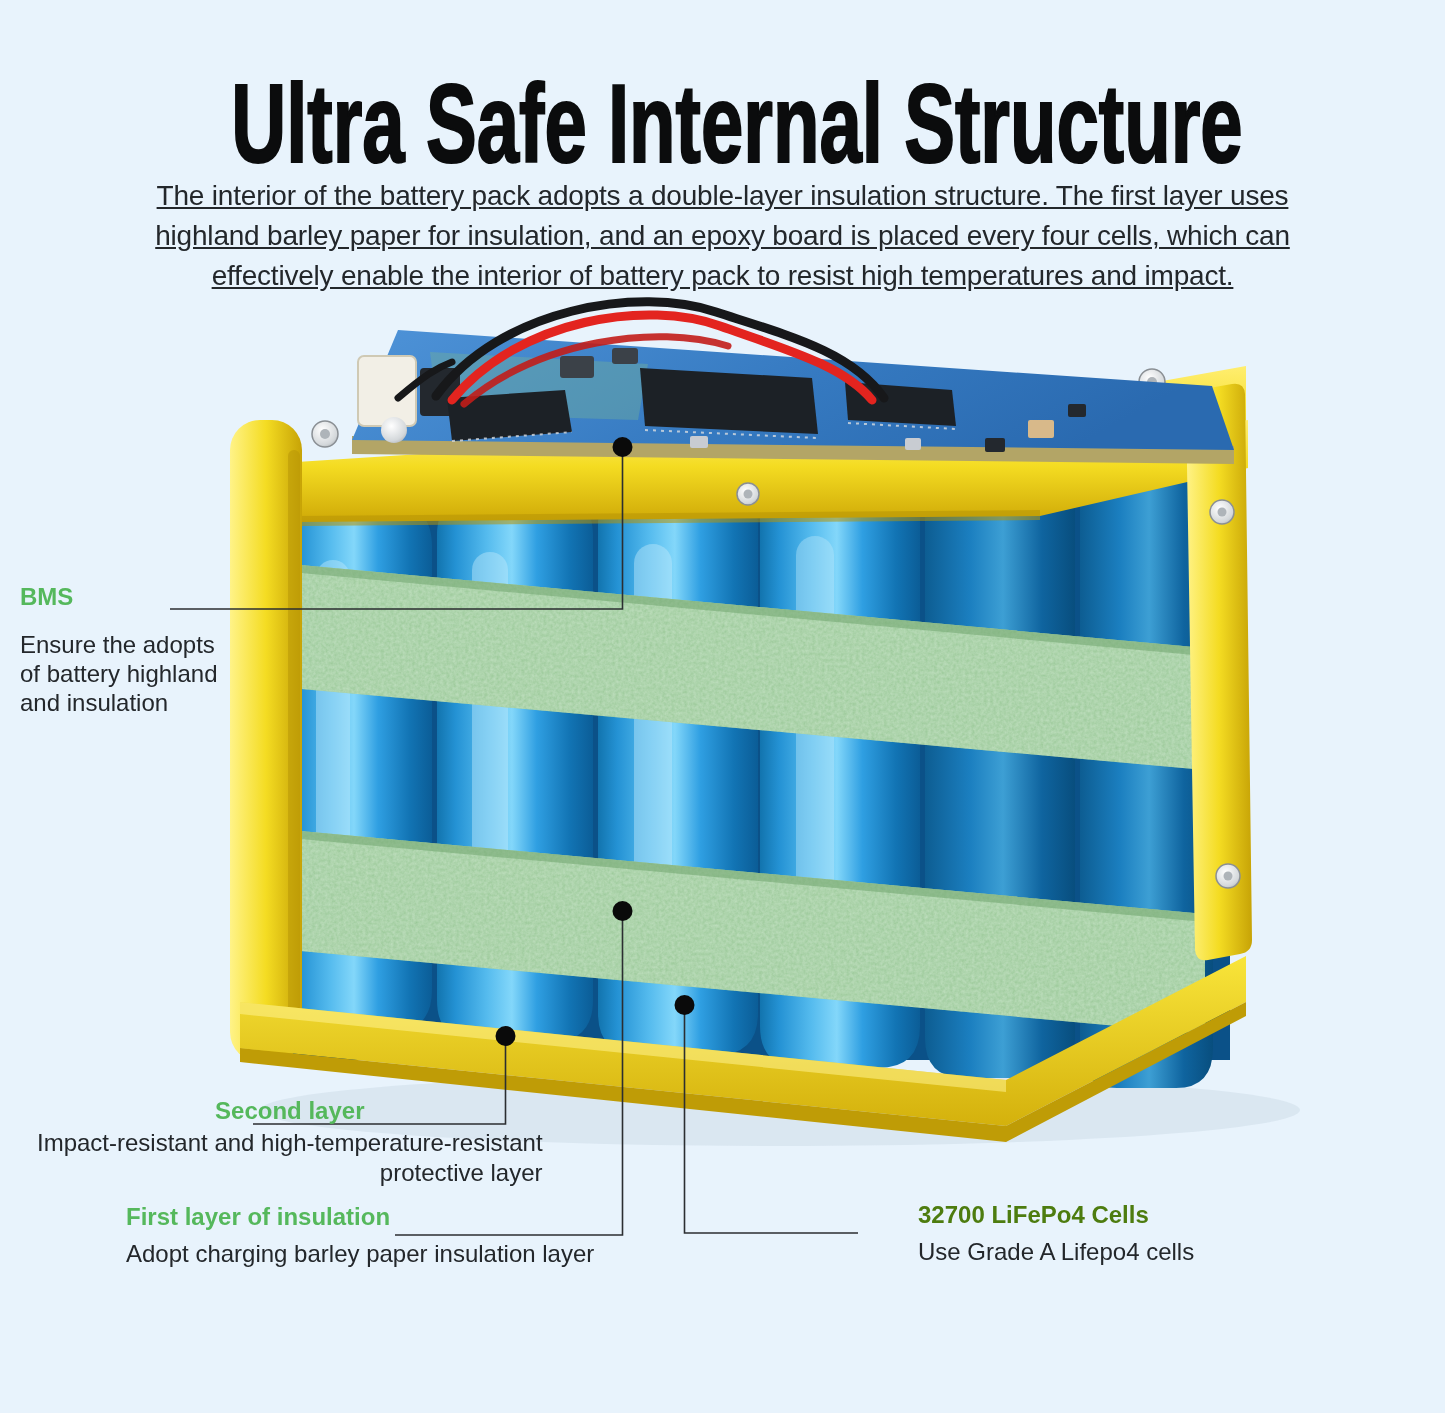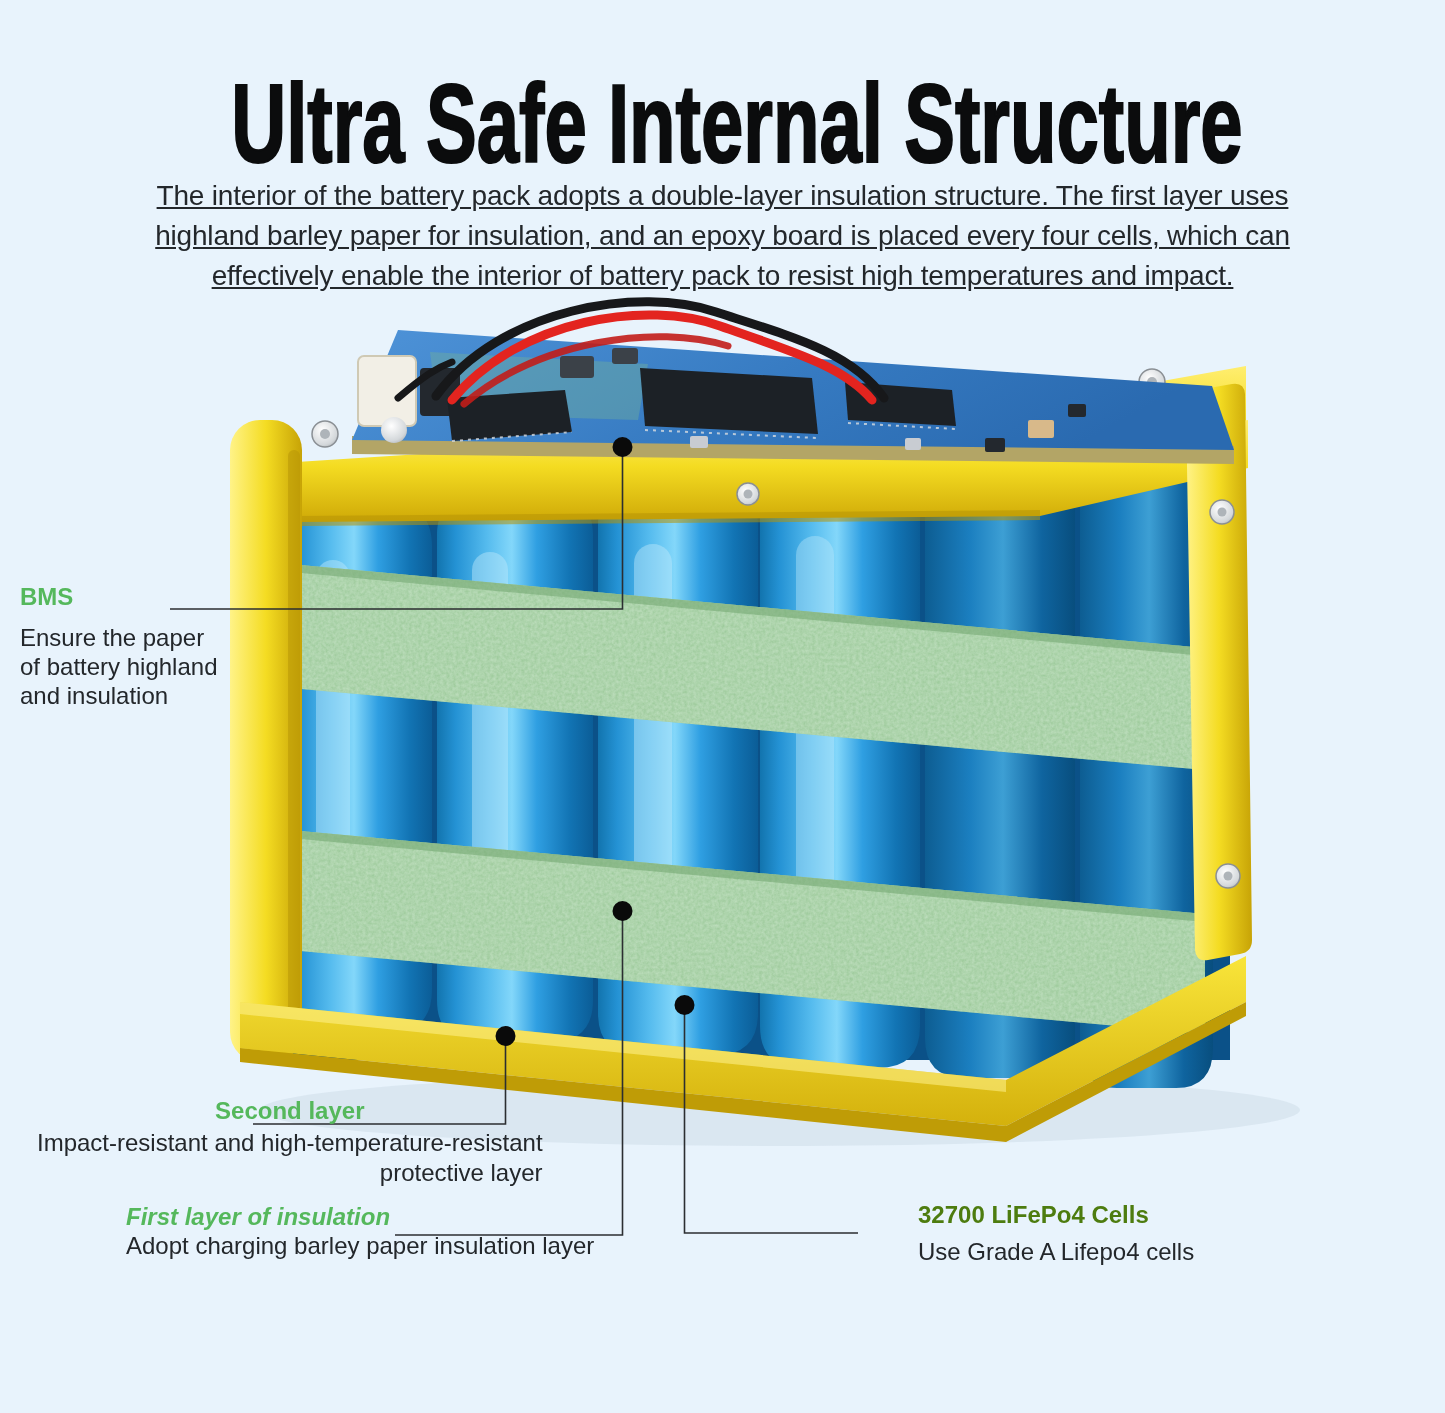--- a/index.html
+++ b/index.html
@@ -9,23 +9,23 @@
          font-size:112px;line-height:1.22;font-weight:bold;color:#0b0c0d;
          -webkit-text-stroke:2.2px #0b0c0d;letter-spacing:0px;
          transform:scaleX(0.68);transform-origin:50% 50%;}
   .desc{position:absolute;top:176px;left:0;width:100%;text-align:center;
         font-size:28px;line-height:40px;color:#23272b;letter-spacing:-0.2px;text-decoration:underline;}
   .scene-svg{position:absolute;left:0;top:0;width:1445px;height:1413px;}
   .callout{position:absolute;font-size:24px;color:#23272b;}
   .co-h{font-weight:bold;font-size:24px;line-height:26px;}
   .co-b{line-height:29px;}
   .callout.second .co-b{line-height:30px;text-align:right;}
-  .callout.bms{left:20px;top:584px;}   .callout.bms .co-h{margin-bottom:13px;}
+  .callout.bms{left:20px;top:584px;}   .callout.bms .co-h{margin-bottom:20px;}
   .callout.second{left:37px;top:1098px;} .callout.second .co-h{margin-bottom:4px;text-align:center;}
-  .callout.first{left:126px;top:1204px;} .callout.first .co-h{margin-bottom:1px;font-style:italic;}
+  .callout.first{left:126px;top:1204px;} .callout.first .co-h{margin-bottom:9px;}
   .callout.cells{left:918px;top:1202px;} .callout.cells .co-h{margin-bottom:9px;}
 </style>
 </head>
 <body>
 
 <div class="page" style="background: rgb(232, 243, 252);">
 
   <div class="title">Ultra Safe Internal Structure</div>
   <div class="desc">
     <div>The interior of the battery pack adopts a double-layer insulation structure. The first layer uses</div>
@@ -217,21 +217,21 @@
     <g fill="#0a0a0a">
       <circle cx="622.5" cy="447" r="10"></circle>
       <circle cx="505.5" cy="1036" r="10"></circle>
       <circle cx="622.5" cy="911" r="10"></circle>
       <circle cx="684.5" cy="1005" r="10"></circle>
     </g>
   </svg>
 
   <div class="callout bms">
     <div class="co-h" style="color: rgb(85, 184, 92);">BMS</div>
-    <div class="co-b">Ensure the paper</div>
+    <div class="co-b">Ensure the adopts</div>
     <div class="co-b">of battery highland</div>
     <div class="co-b">and insulation</div>
   </div>
 
   <div class="callout second">
     <div class="co-h" style="color: rgb(85, 184, 92);">Second layer</div>
     <div class="co-b">Impact-resistant and high-temperature-resistant</div>
     <div class="co-b">protective layer</div>
   </div>
 

